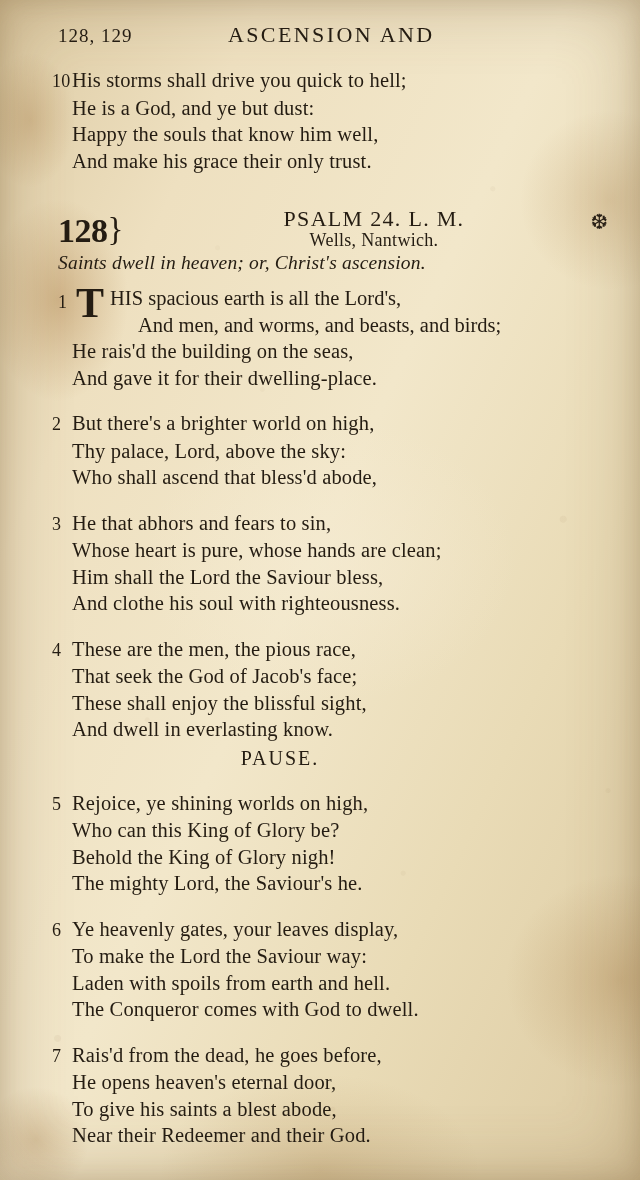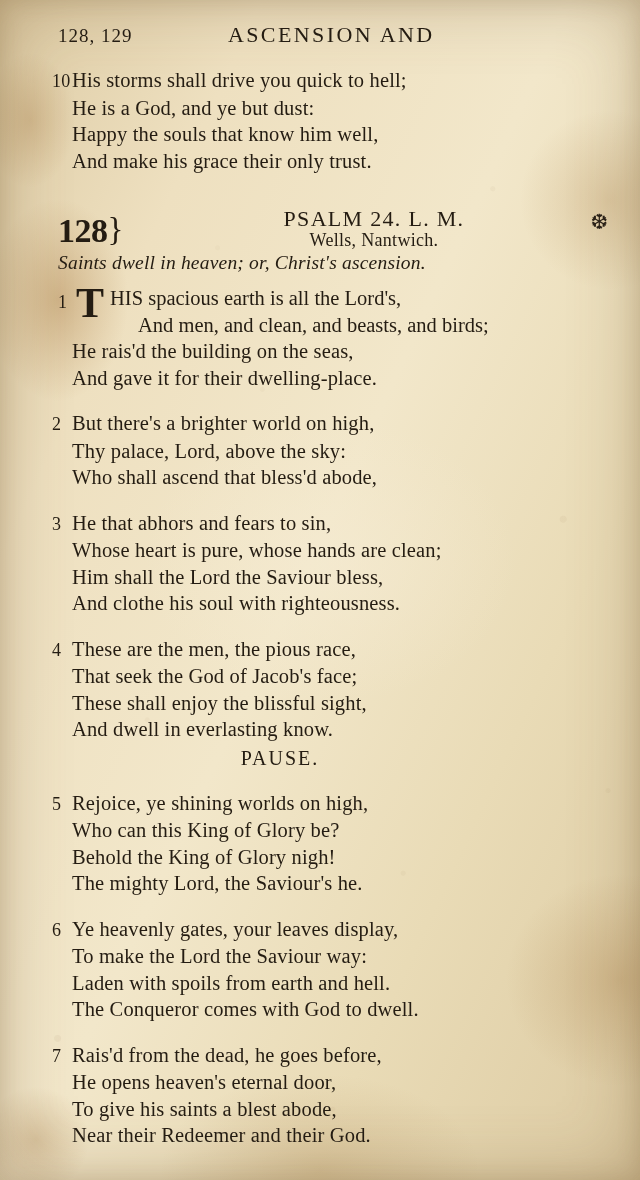--- a/index.html
+++ b/index.html
@@ -233,21 +233,21 @@
     </div>
 
     <div class="subtitle">Saints dwell in heaven;  or,  Christ's ascension.</div>
 
     <div class="small-gap"></div>
 
     <div class="firstline">
       <span class="fl-num">1</span>
       <span class="dropcap">T</span>
       <span class="fl-text">HIS spacious earth is all the Lord's,</span>
-      <span class="fl-text2">And men, and clean, and beasts, and birds;</span>
+      <span class="fl-text2">And men, and worms, and beasts, and birds;</span>
     </div>
     <div class="stanza">
       <span class="vline ind">He rais'd the building on the seas,</span>
       <span class="vline ind">And gave it for their dwelling-place.</span>
     </div>
 
     <div class="stanza-gap"></div>
 
     <div class="stanza">
       <span class="vline ind"><span class="num">2</span><span>But there's a brighter world on high,</span></span>

